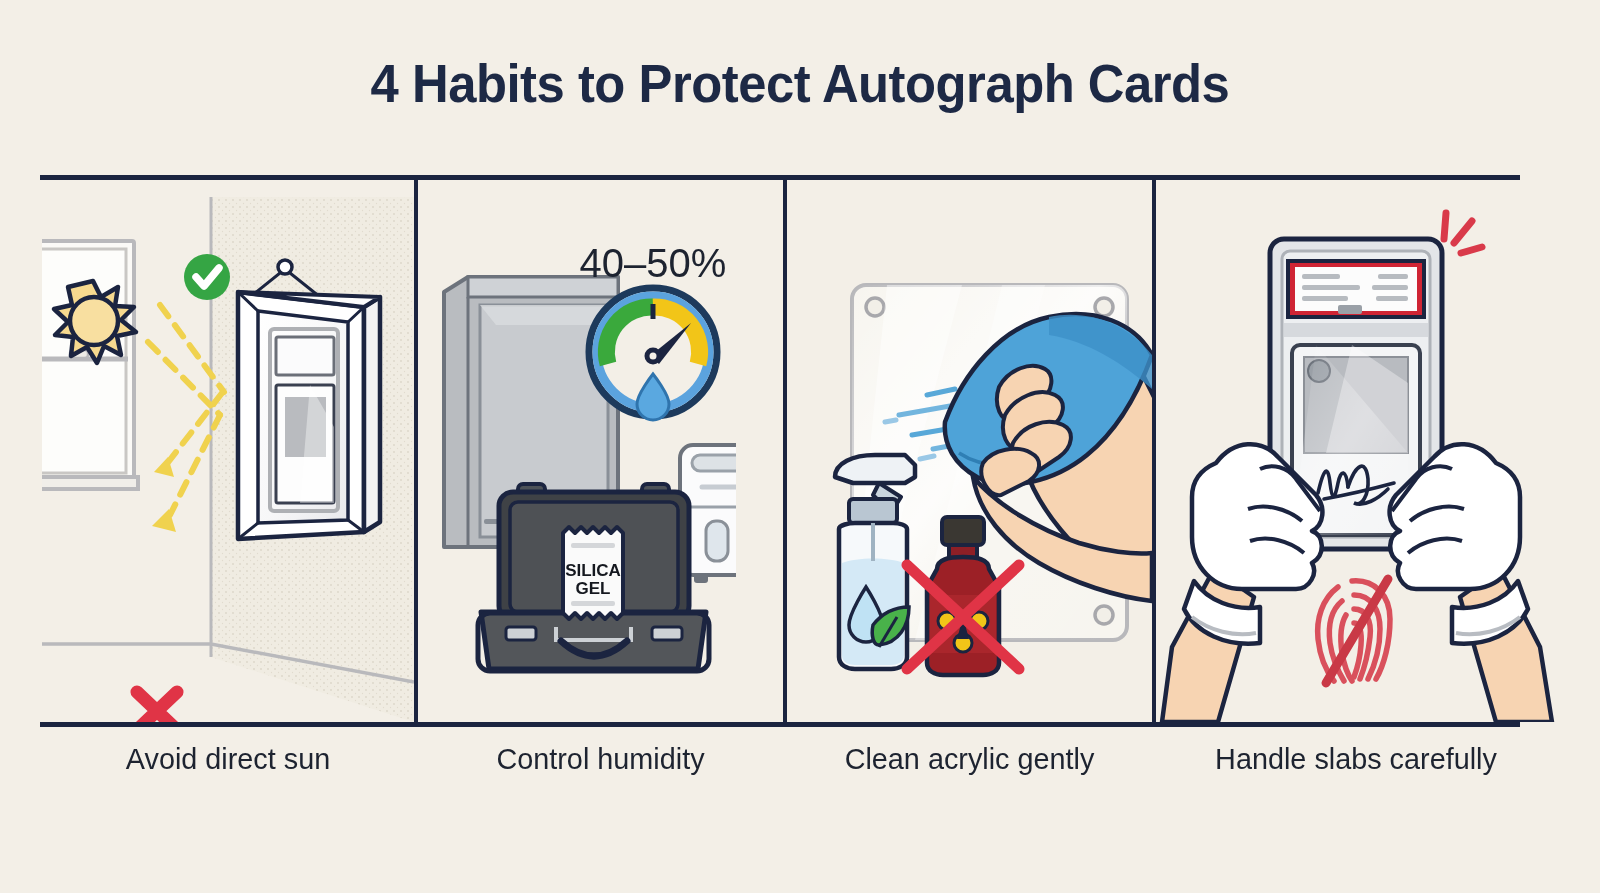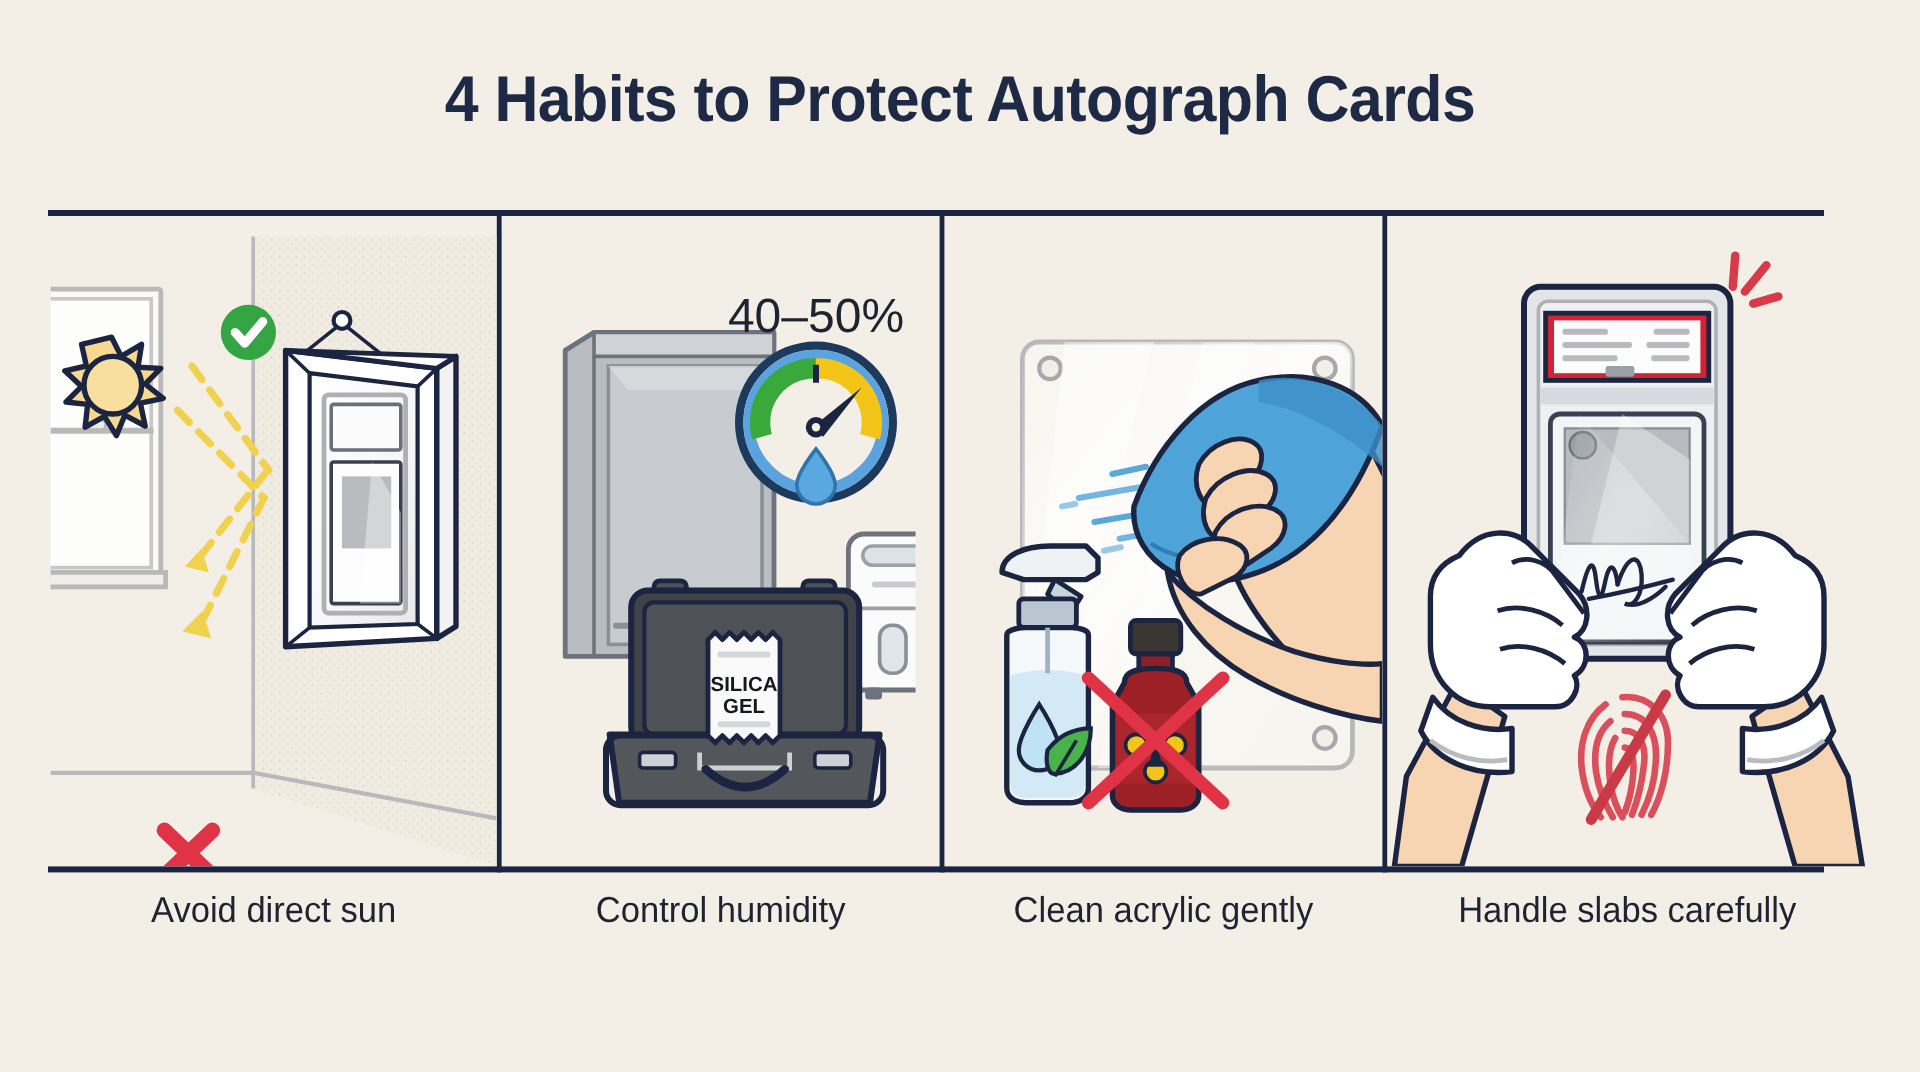--- a/index.html
+++ b/index.html
@@ -136,21 +136,21 @@
         <path d="M196 115 L216 134 M322 130 L306 145 M196 362 L216 346 M322 355 L306 343" stroke="#1b2440" stroke-width="3" fill="none"></path>
         <rect x="228" y="152" width="68" height="182" rx="4" fill="none" stroke="#aeb0b4" stroke-width="4"></rect>
         <rect x="234" y="160" width="58" height="38" rx="2" fill="#fbfbfc" stroke="#6b6f78" stroke-width="3"></rect>
         <rect x="234" y="208" width="58" height="118" rx="2" fill="#fdfdfd" stroke="#3a4050" stroke-width="3"></rect>
         <rect x="243" y="220" width="41" height="60" fill="#b9bbbf"></rect>
         <path d="M268 208 L292 250 L292 326 L258 326 Z" fill="#ffffff" opacity="0.38"></path>
       </g>
     </svg>
   </div>
 
-  <div class="panel" style="left:433px;width:330px;">
+  <div class="panel" style="left:406px;width:330px;">
     <svg width="365" height="545" viewBox="0 0 365 545">
 
       <g>
         <path d="M38 115 L62 100 L212 100 L212 370 L38 370 Z" fill="#b9bcc0" stroke="#6d737c" stroke-width="4" stroke-linejoin="round"></path>
         <path d="M62 100 L212 100 L212 120 L62 120 Z" fill="#cfd2d6" stroke="#6d737c" stroke-width="3"></path>
         <path d="M62 120 L62 370" stroke="#6d737c" stroke-width="3"></path>
         <rect x="74" y="128" width="128" height="232" fill="#c8cbcf" stroke="#8a9098" stroke-width="3"></rect>
         <path d="M74 128 L202 128 L186 148 L90 148 Z" fill="#d9dcdf" opacity="0.8"></path>
         <rect x="78" y="342" width="46" height="5" rx="2" fill="#8a9098"></rect>
       </g>

